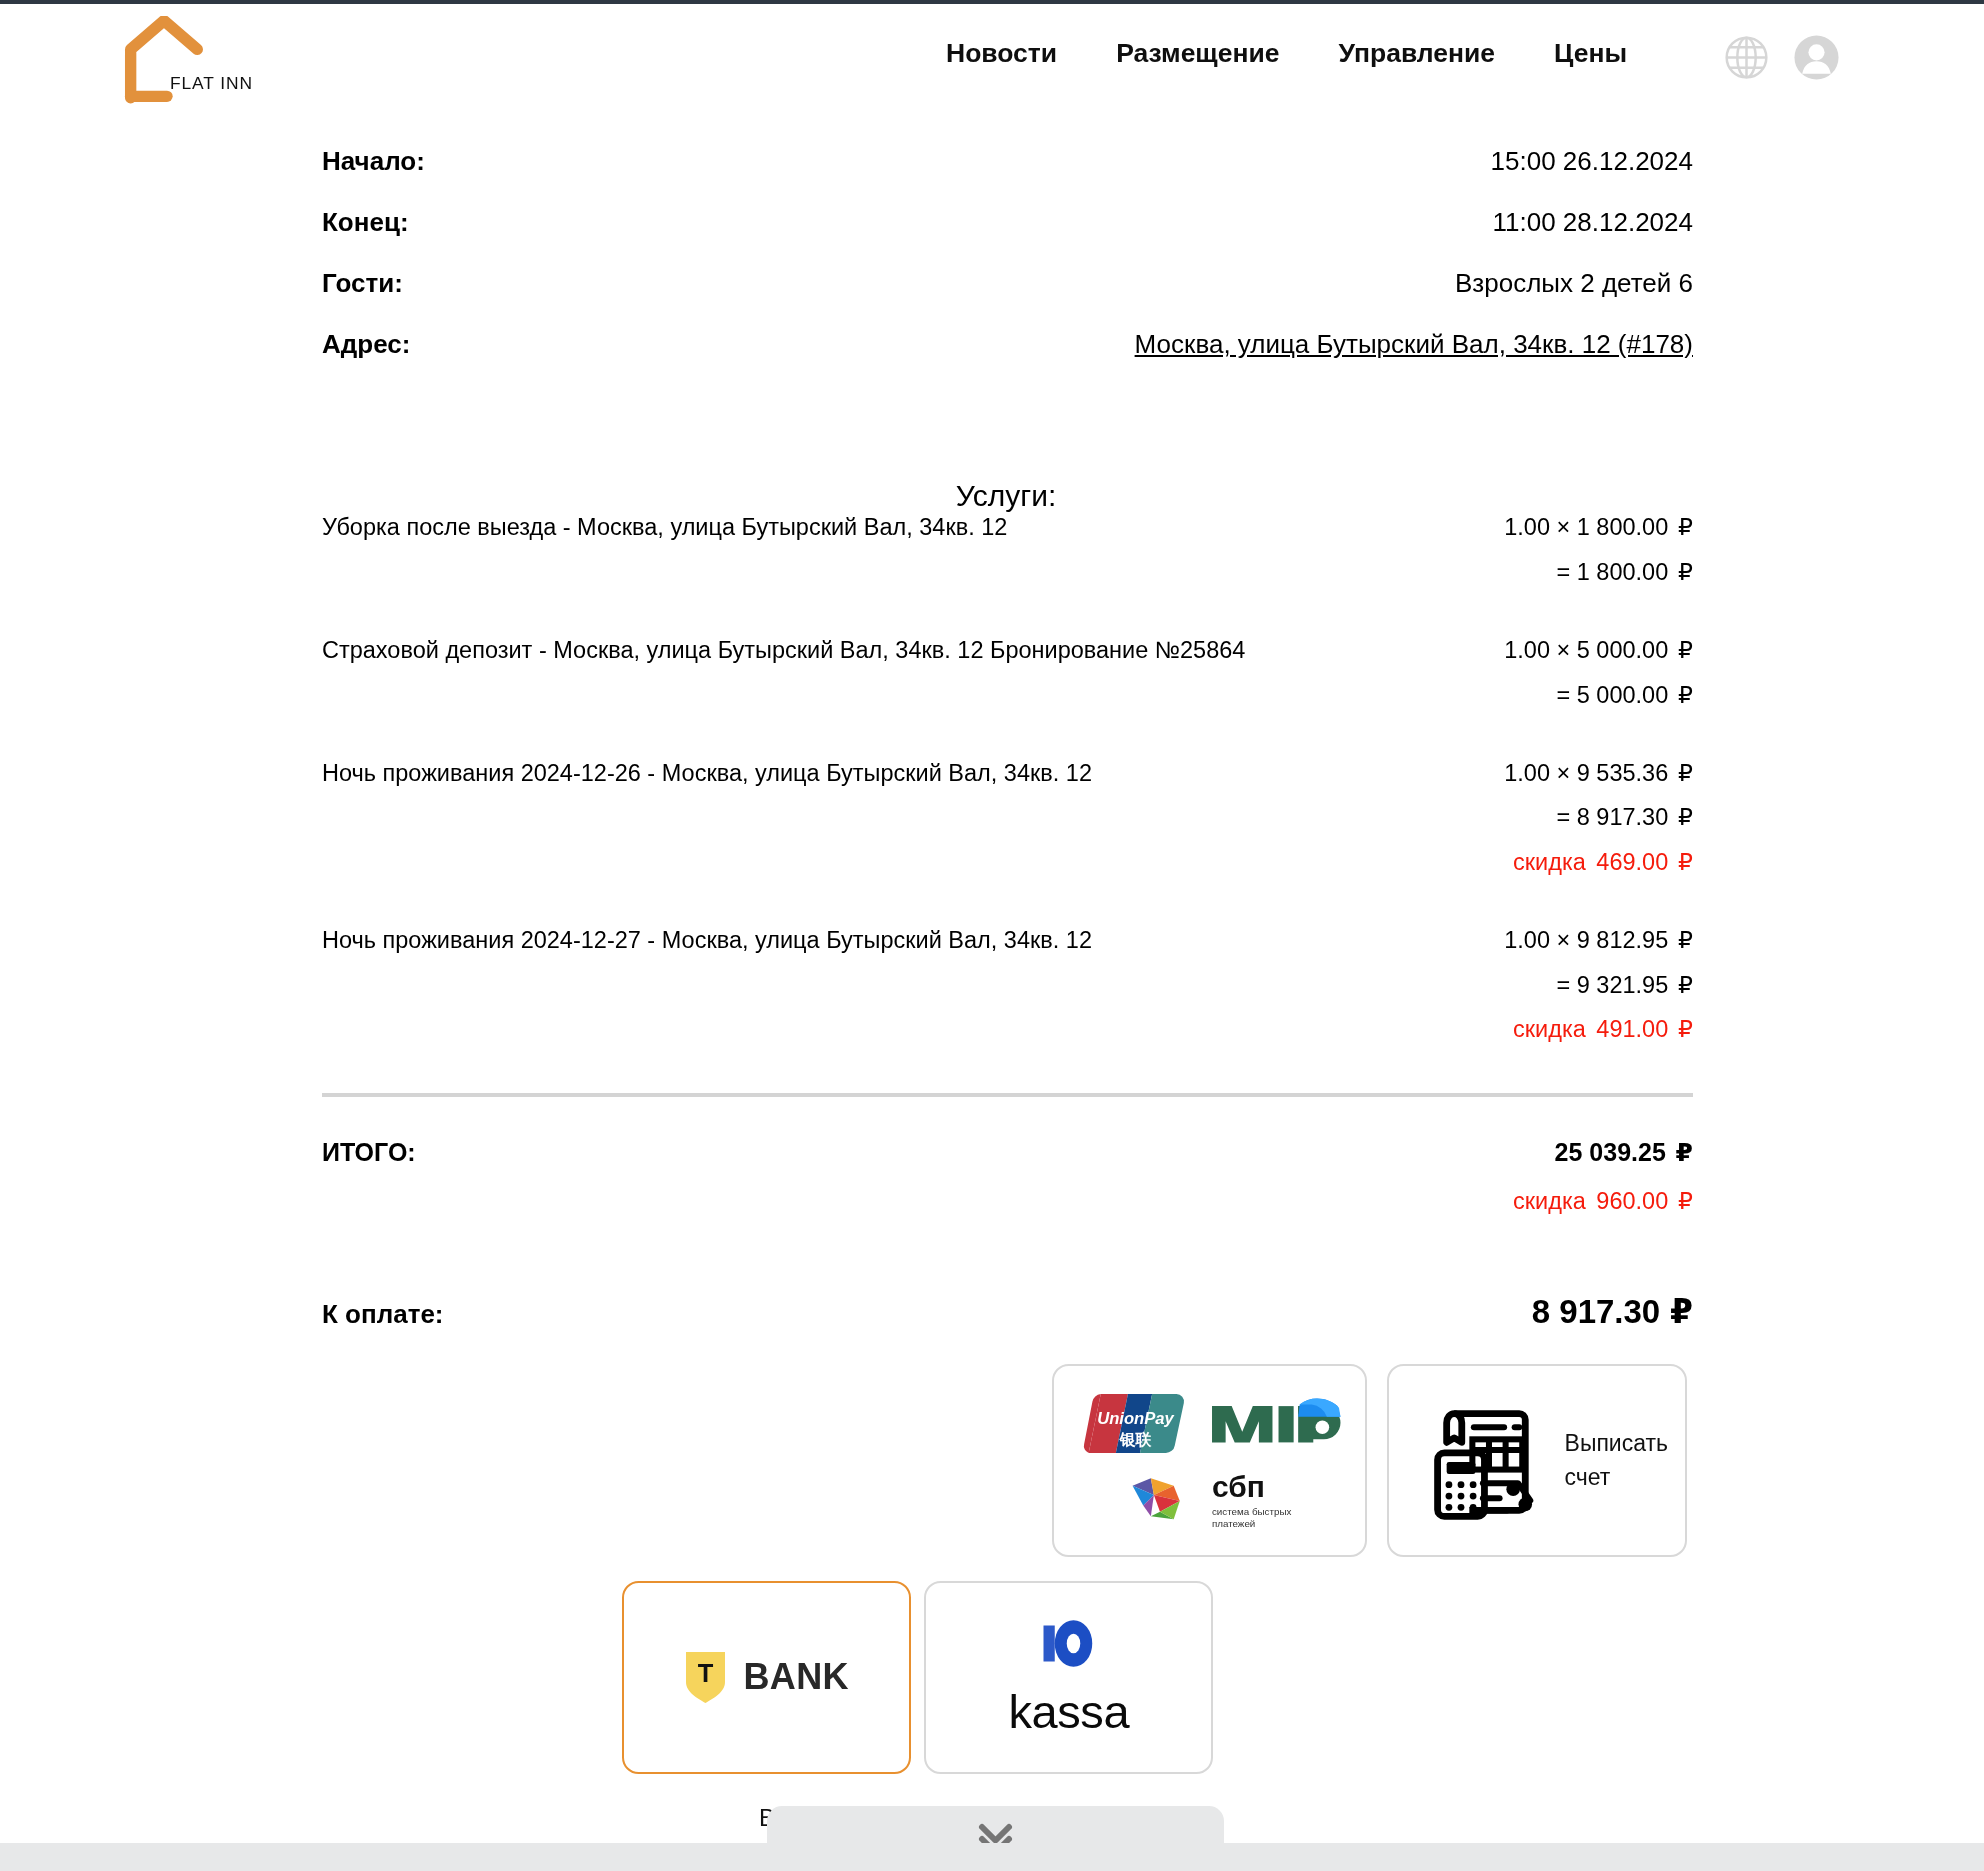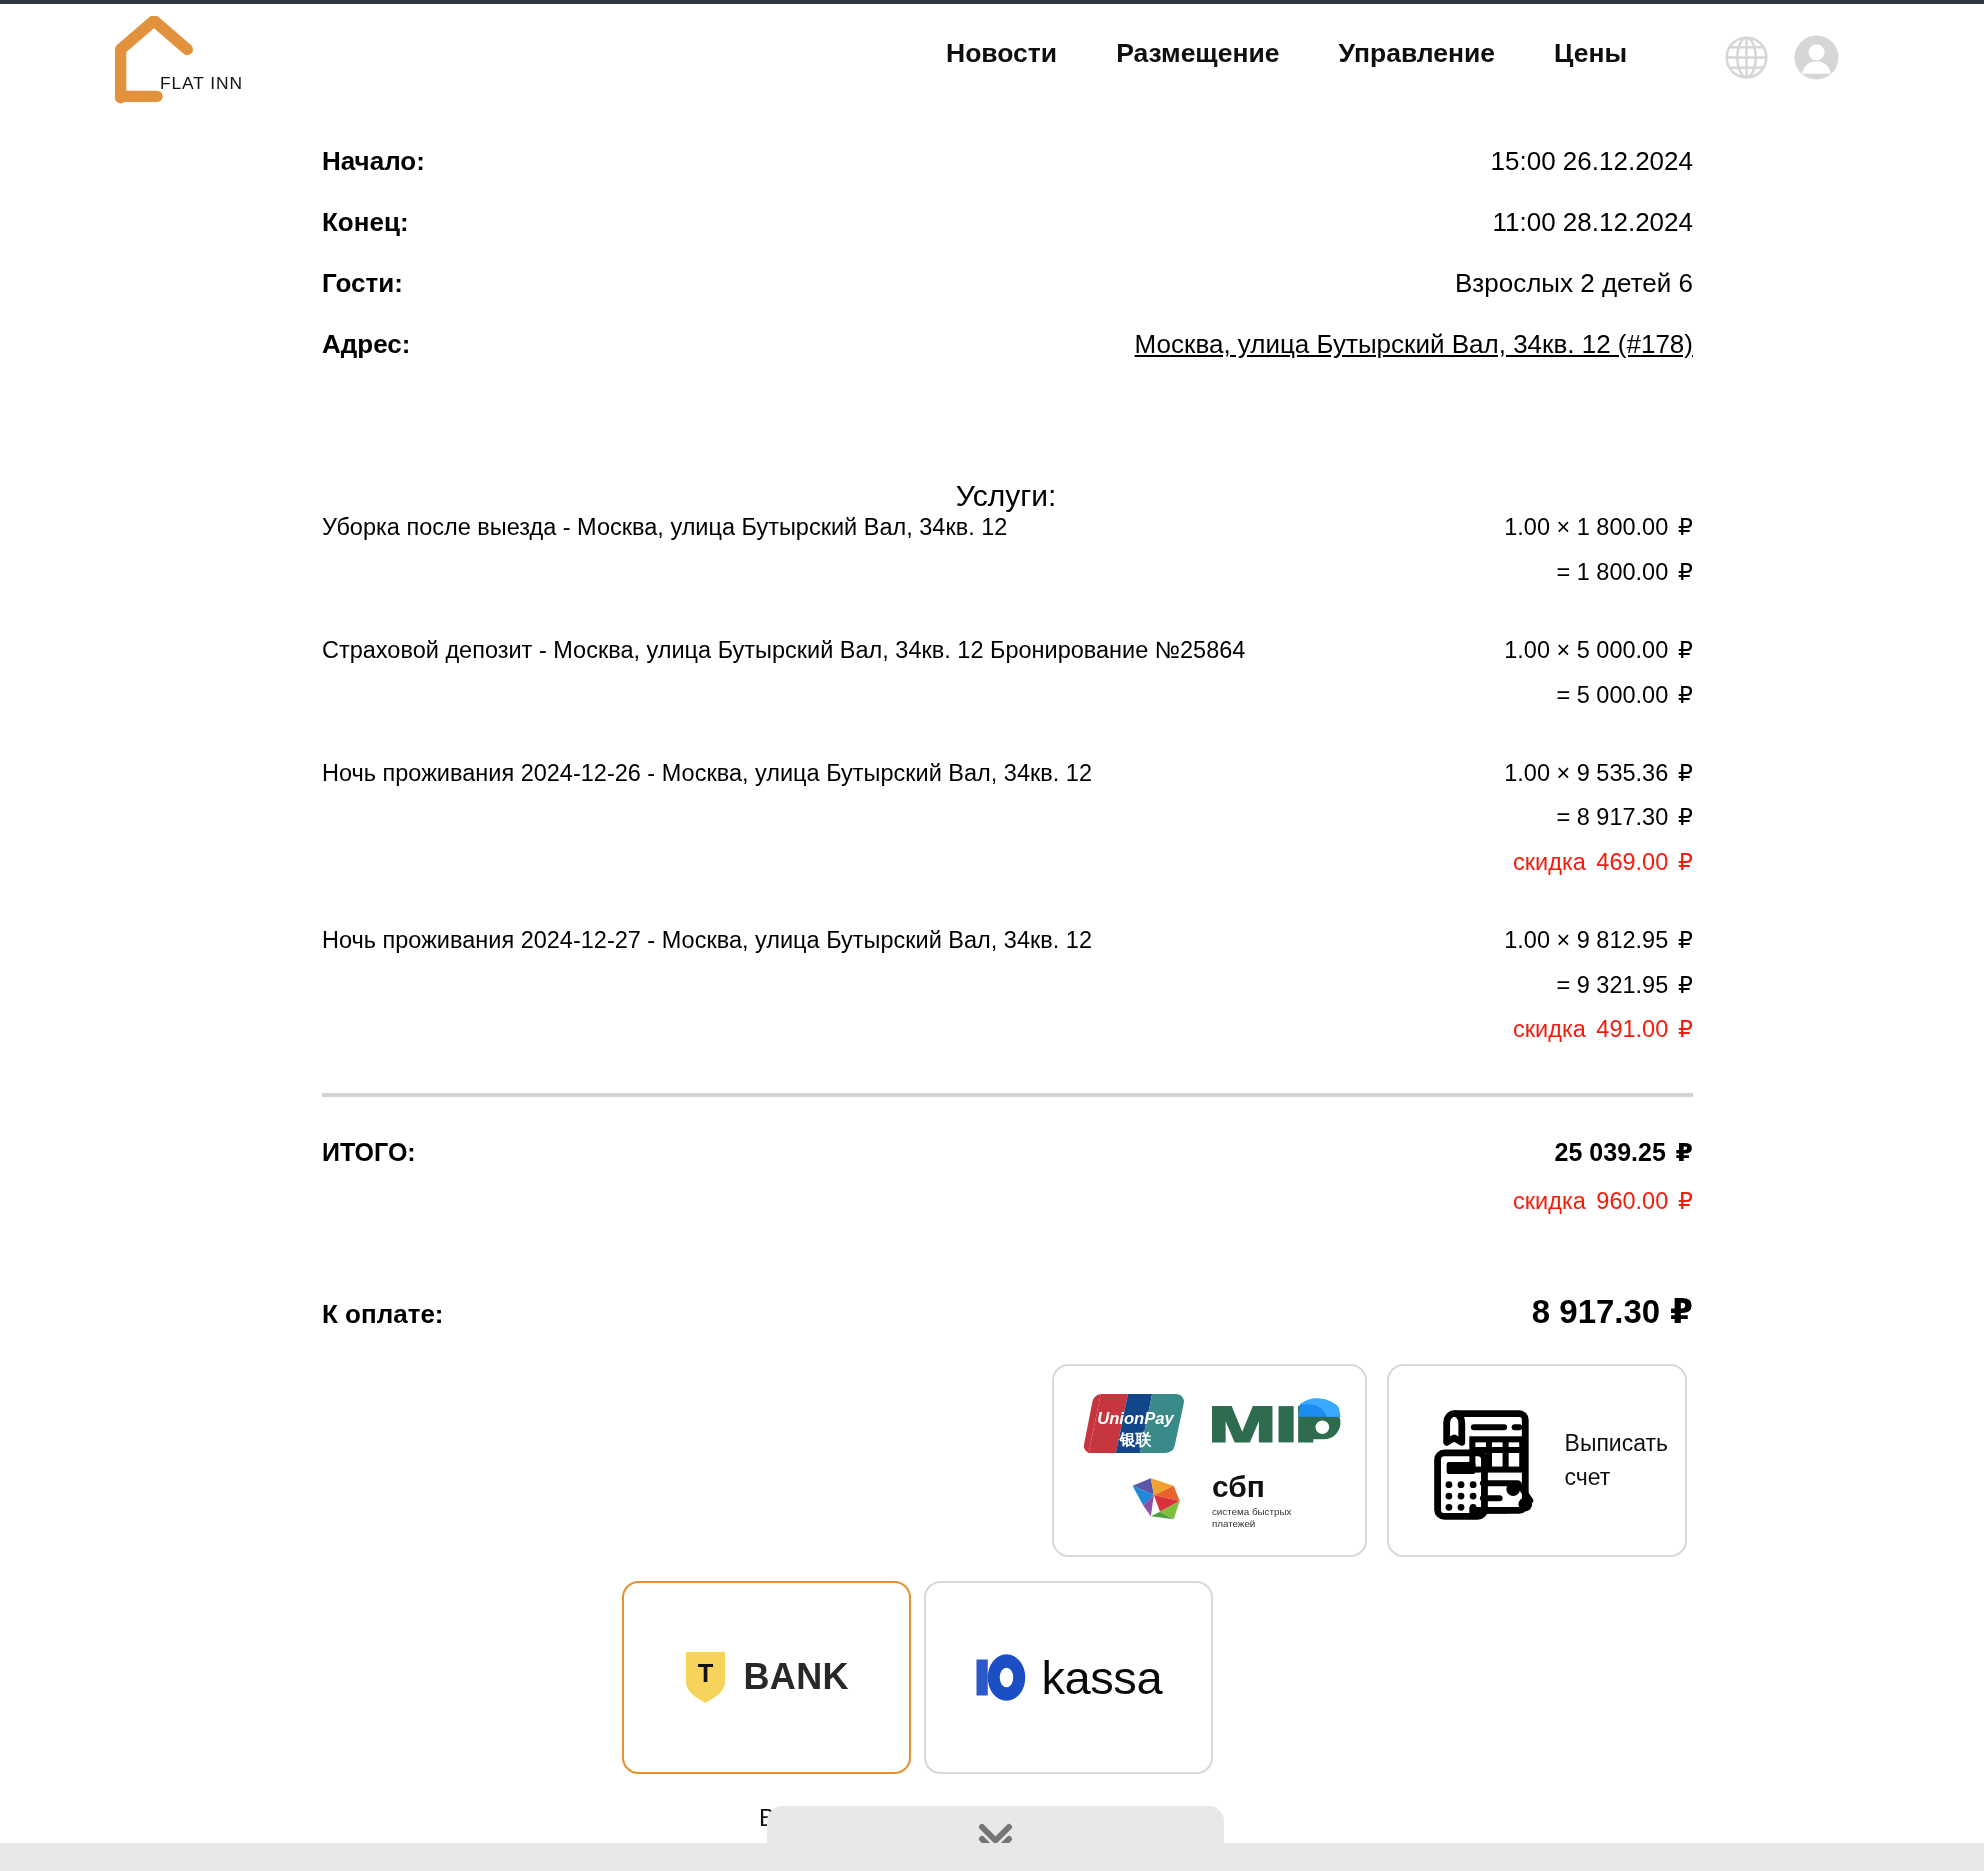--- a/index.html
+++ b/index.html
@@ -19,21 +19,21 @@
     background: #2e3843;
   }
 
   
   .site-header {
     position: absolute; top: 3.8px; left: 0; width: 1985px; height: 106px;
     background: #ffffff;
     display: flex; align-items: center;
   }
   .brand {
-    position: absolute; left: 104px; top: 12px;
+    position: absolute; left: 114px; top: 12px;
     width: 159px; height: 88px;
   }
   .brand svg { display: block; }
   .brand-word {
     position: absolute; left: 56px; top: 57px;
     font-size: 17.4px; letter-spacing: 0.9px; color: #111; font-weight: 400;
     white-space: nowrap;
   }
 
   .main-nav {
@@ -154,21 +154,21 @@
   .cards-row { display: flex; align-items: center; gap: 16.6px; }
 
   .invoice-inner { display: flex; align-items: center; gap: 13.6px; }
   .invoice-text {
     font-size: 23px; line-height: 1.5; color: #111; text-align: left;
     white-space: pre-line;
   }
 
   .tbank-inner { display: flex; align-items: center; gap: 15px; }
   .tbank-word { font-size: 36px; font-weight: 700; color: #282828; letter-spacing: 0.4px; }
-  .kassa-inner { display: flex; align-items: center; gap: 12px; }
+  .kassa-inner { display: flex; align-items: center; gap: 12px; flex-direction: column; }
   .kassa-word { font-size: 47px; font-weight: 400; color: #0a0a0a; letter-spacing: -0.4px; }
 
   
   .confirm-block { margin-top: 30px; padding-right: 180px; text-align: center; }
   .confirm-label { font-size: 24px; color: #111; }
 
   
   .bottom-panel {
     position: absolute; left: 767px; top: 1806px;
     width: 457px; height: 65px;

